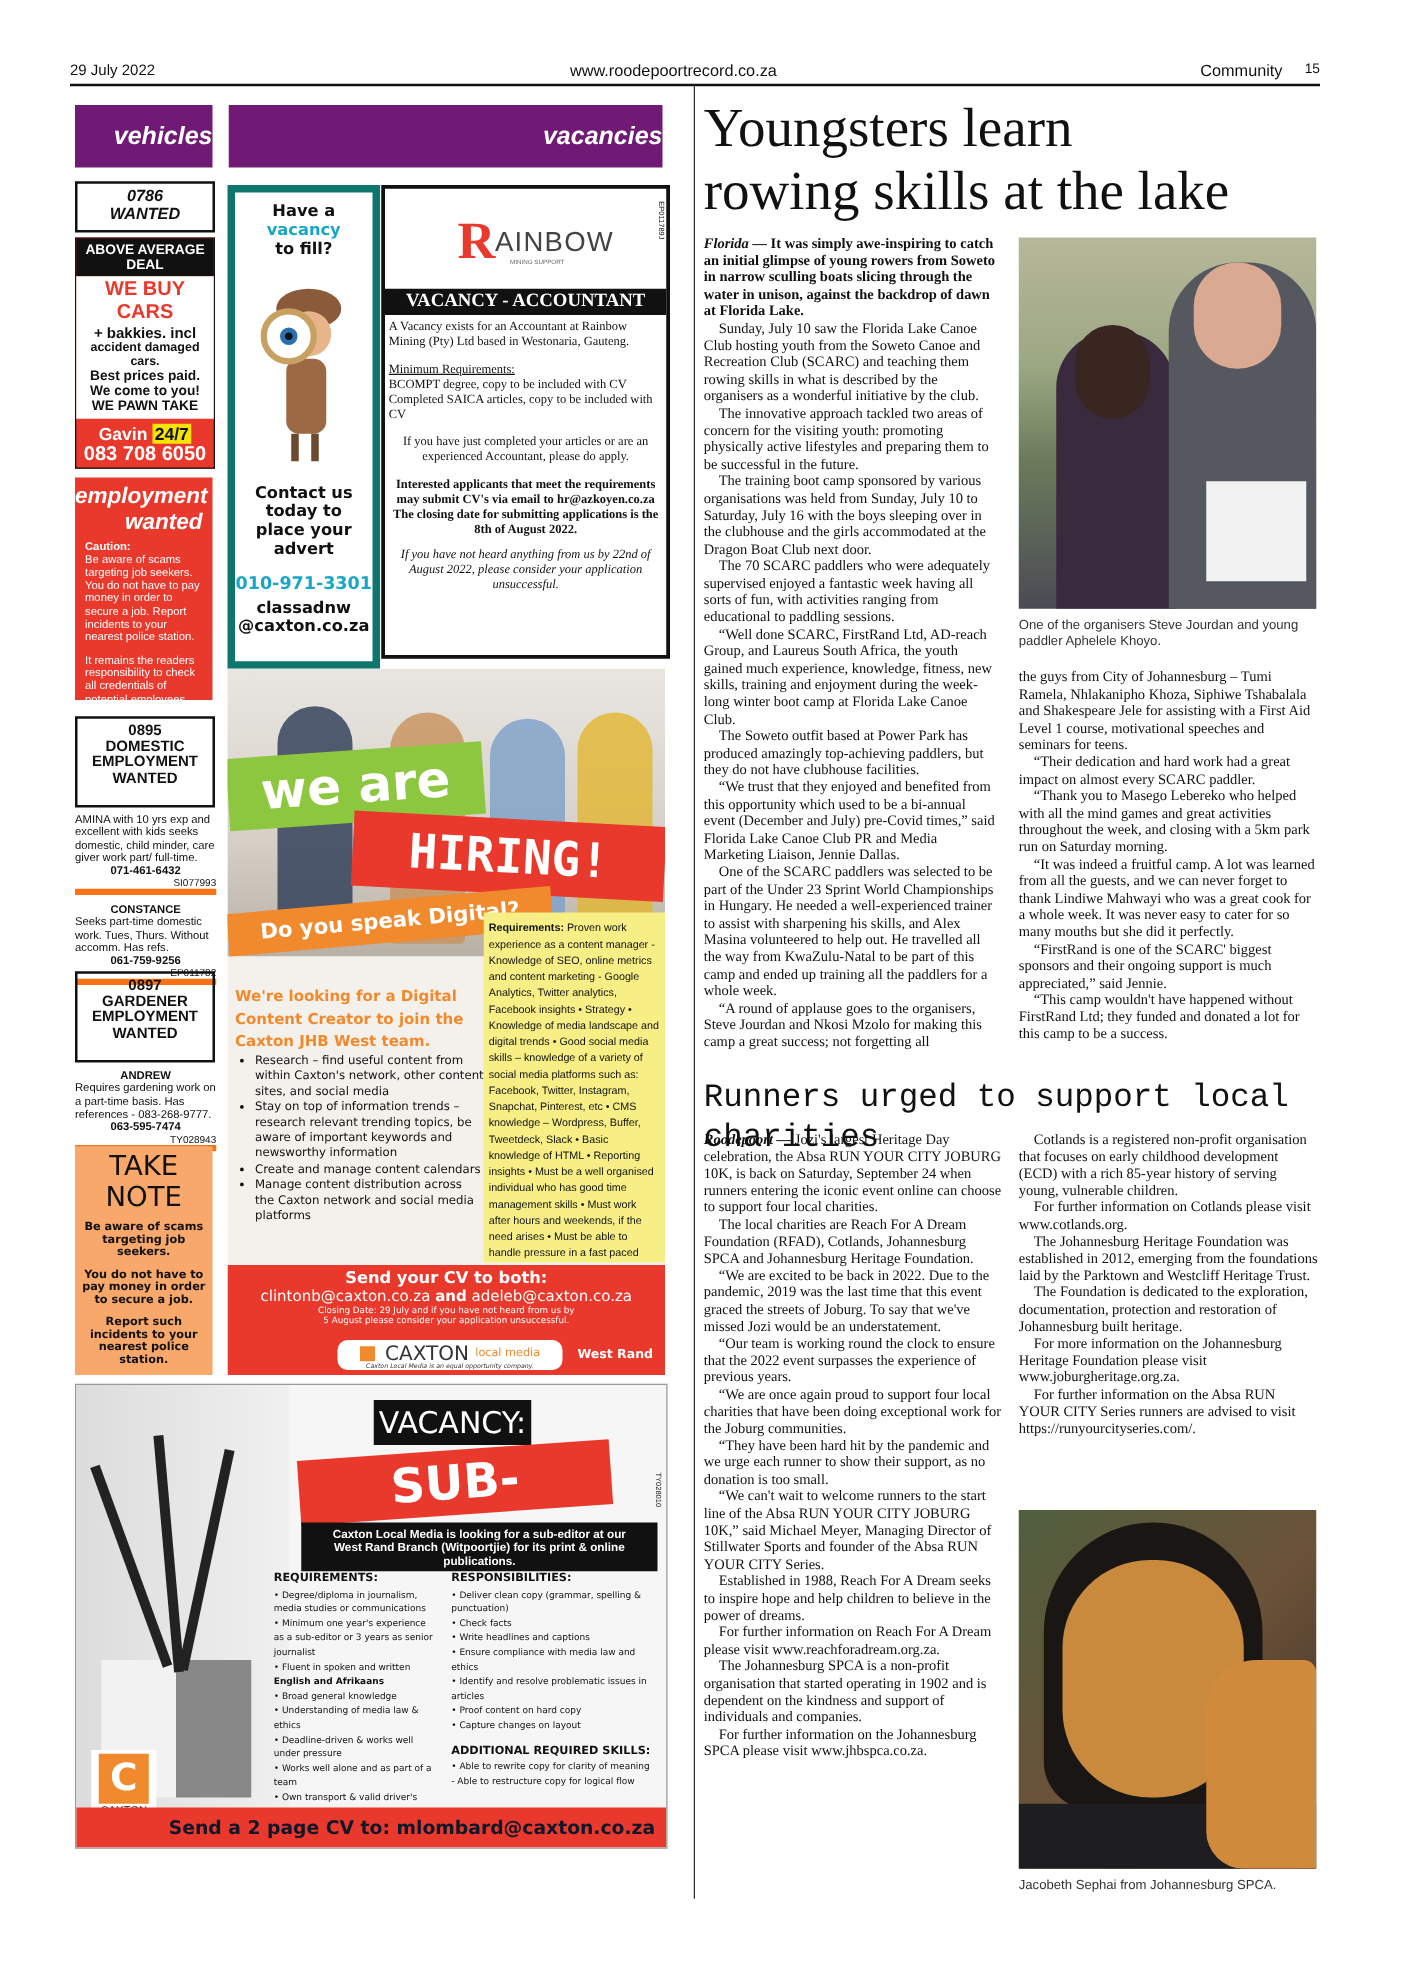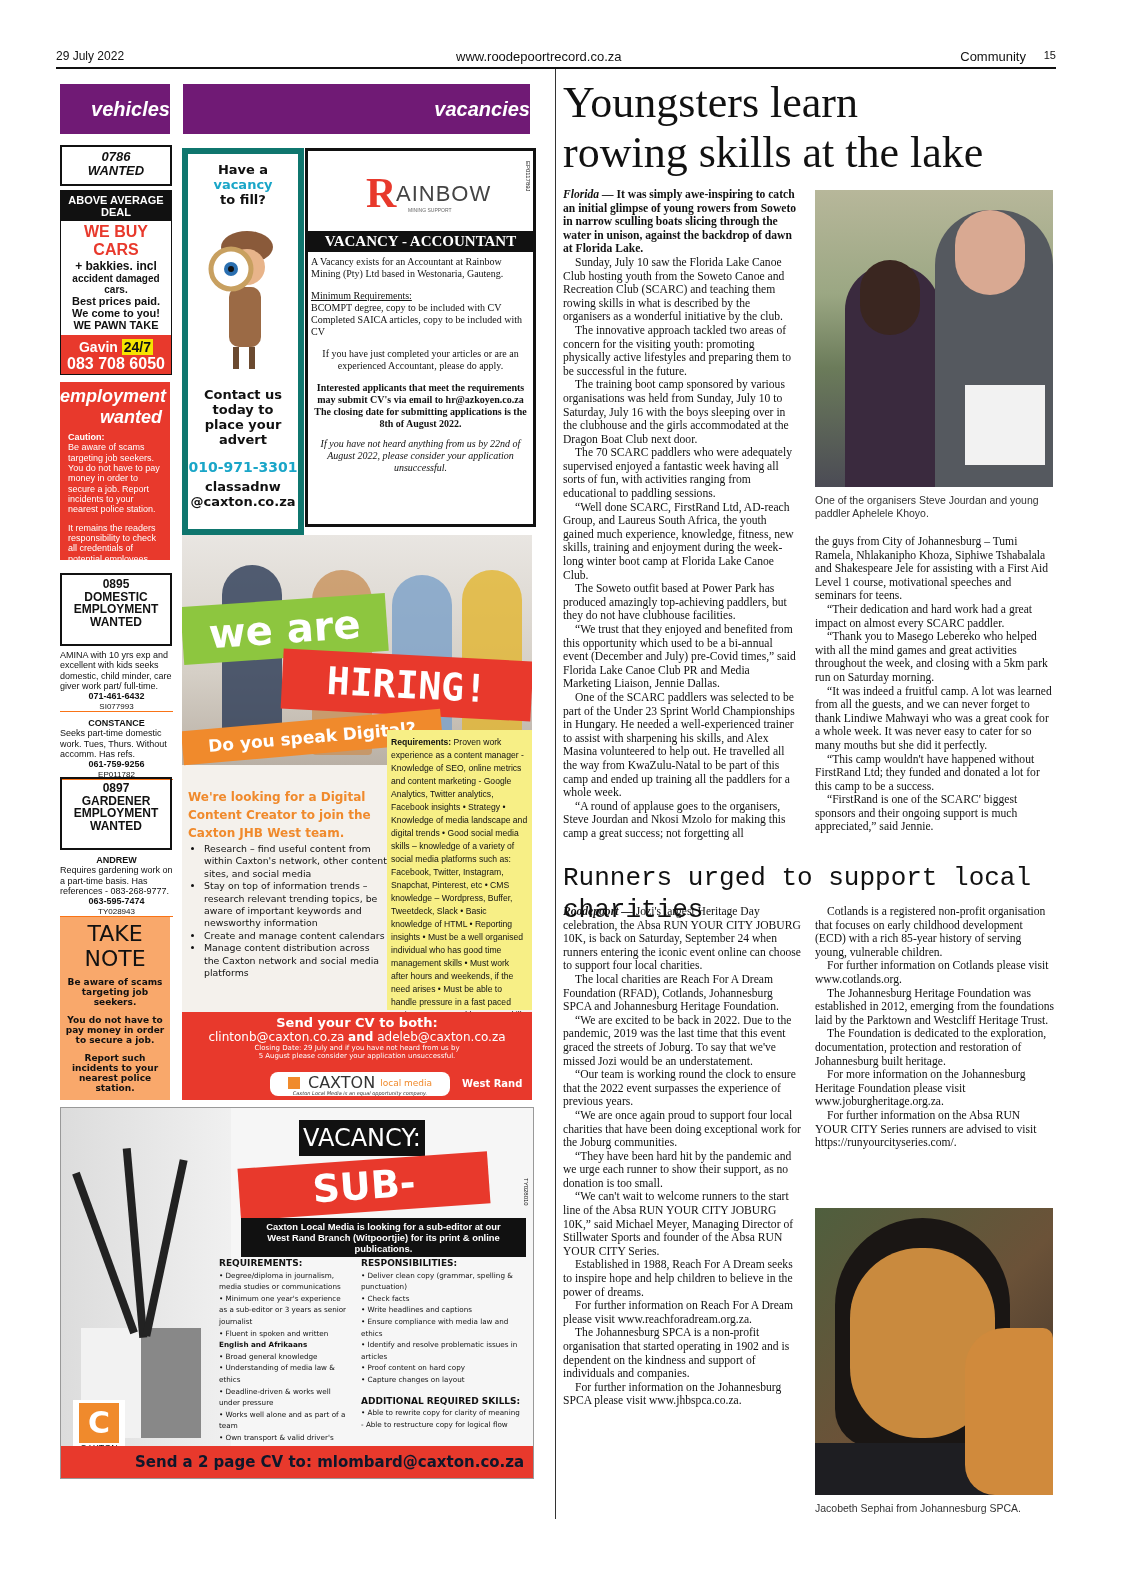--- a/index.html
+++ b/index.html
@@ -13,21 +13,21 @@
   .hdr .pg{position:absolute;right:0;top:2px;font-size:11px;}
   .hdr-rule{position:absolute;left:56px;top:67px;width:1000px;height:2px;background:#111;}
   .col-rule{position:absolute;left:555px;top:69px;width:1px;height:1450px;background:#333;}
 
   
   .tag{position:absolute;background:#701a75;color:#fff;font-weight:bold;font-style:italic;text-align:right;font-family:"Liberation Sans",sans-serif;}
   .tag span{display:block;}
   .box{position:absolute;border:2px solid #111;text-align:center;font-weight:bold;font-family:"Liberation Sans",sans-serif;line-height:1.05;}
 
   .small{font-size:9px;line-height:1.15;}
-  .ref{font-size:8px;text-align:center;border-bottom:1px solid #f97316;}
+  .ref{font-size:8px;text-align:right;border-bottom:5px solid #f97316;}
 
   .serif{font-family:"Liberation Serif","DejaVu Serif",serif;}
   .article{font-family:"Liberation Serif","DejaVu Serif",serif;font-size:11.6px;line-height:13.6px;text-align:left;}
   .article p{margin:0;text-indent:12px;}
   .article p.lead{text-indent:0;font-weight:bold;}
   .article em{font-style:italic;}
   .caption{font-family:"Liberation Sans",sans-serif;font-size:10.5px;line-height:13px;color:#333;}
   .photo{position:absolute;overflow:hidden;}
 </style>
 </head>
@@ -282,22 +282,22 @@
   <div style="position:absolute;left:140px;top:20px;width:70px;height:85px;background:#d9a992;border-radius:35px;"></div>
   <div style="position:absolute;left:150px;top:195px;width:80px;height:80px;background:#f2f2f2;"></div>
 </div>
 <div class="abs caption" style="left:815px;top:494px;width:240px;">One of the organisers Steve Jourdan and young paddler Aphelele Khoyo.</div>
 
 <div class="abs article" style="left:815px;top:535px;width:240px;">
   <p style="text-indent:0;">the guys from City of Johannesburg – Tumi Ramela, Nhlakanipho Khoza, Siphiwe Tshabalala and Shakespeare Jele for assisting with a First Aid Level 1 course, motivational speeches and seminars for teens.</p>
   <p>“Their dedication and hard work had a great impact on almost every SCARC paddler.</p>
   <p>“Thank you to Masego Lebereko who helped with all the mind games and great activities throughout the week, and closing with a 5km park run on Saturday morning.</p>
   <p>“It was indeed a fruitful camp. A lot was learned from all the guests, and we can never forget to thank Lindiwe Mahwayi who was a great cook for a whole week. It was never easy to cater for so many mouths but she did it perfectly.</p>
+  <p>“FirstRand is one of the SCARC' biggest sponsors and their ongoing support is much appreciated,” said Jennie.</p>
   <p>“This camp wouldn't have happened without FirstRand Ltd; they funded and donated a lot for this camp to be a success.</p>
-  <p>“FirstRand is one of the SCARC' biggest sponsors and their ongoing support is much appreciated,” said Jennie.</p>
 </div>
 
 <div class="abs" style="left:563px;top:862px;width:495px;font-family:Liberation Mono, monospace;font-size:26px;line-height:32px;">Runners urged to support local charities</div>
 
 <div class="abs article" style="left:563px;top:905px;width:240px;">
   <p style="text-indent:0;"><b><em>Roodepoort —</em></b> <span>Jozi's largest Heritage Day celebration, the Absa RUN YOUR CITY JOBURG 10K, is back on Saturday, September 24 when runners entering the iconic event online can choose to support four local charities.</span></p>
   <p>The local charities are Reach For A Dream Foundation (RFAD), Cotlands, Johannesburg SPCA and Johannesburg Heritage Foundation.</p>
   <p>“We are excited to be back in 2022. Due to the pandemic, 2019 was the last time that this event graced the streets of Joburg. To say that we've missed Jozi would be an understatement.</p>
   <p>“Our team is working round the clock to ensure that the 2022 event surpasses the experience of previous years.</p>
   <p>“We are once again proud to support four local charities that have been doing exceptional work for the Joburg communities.</p>

